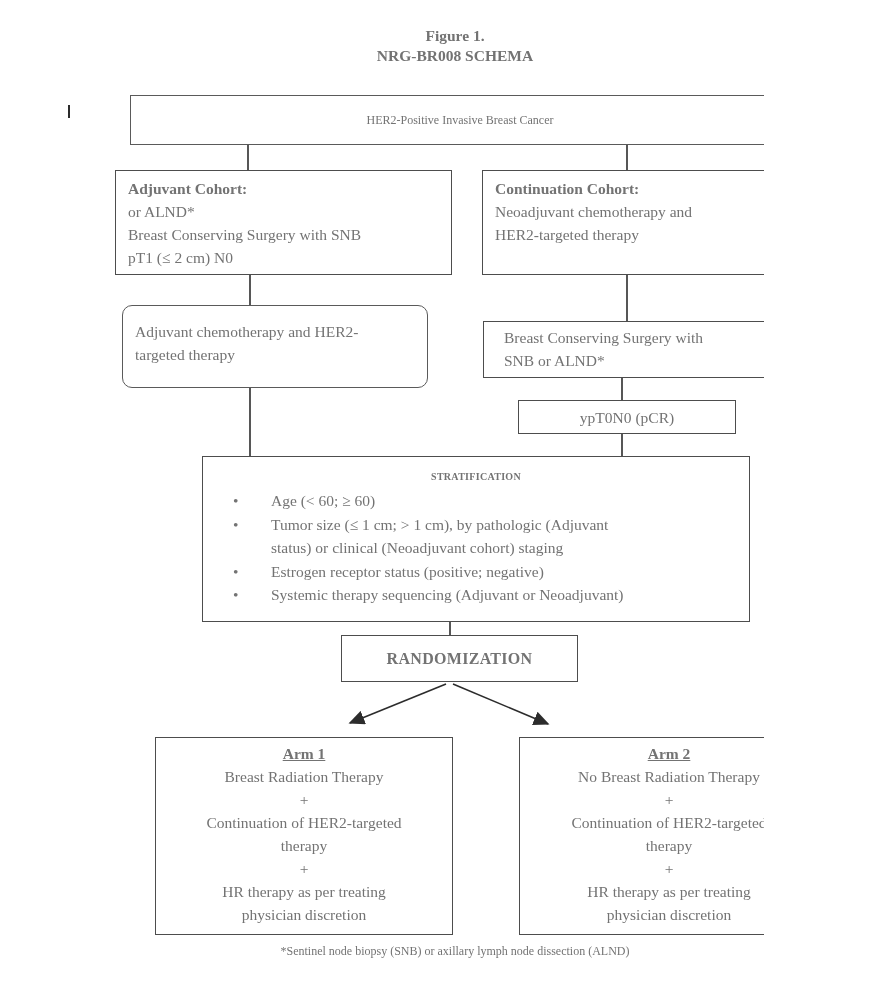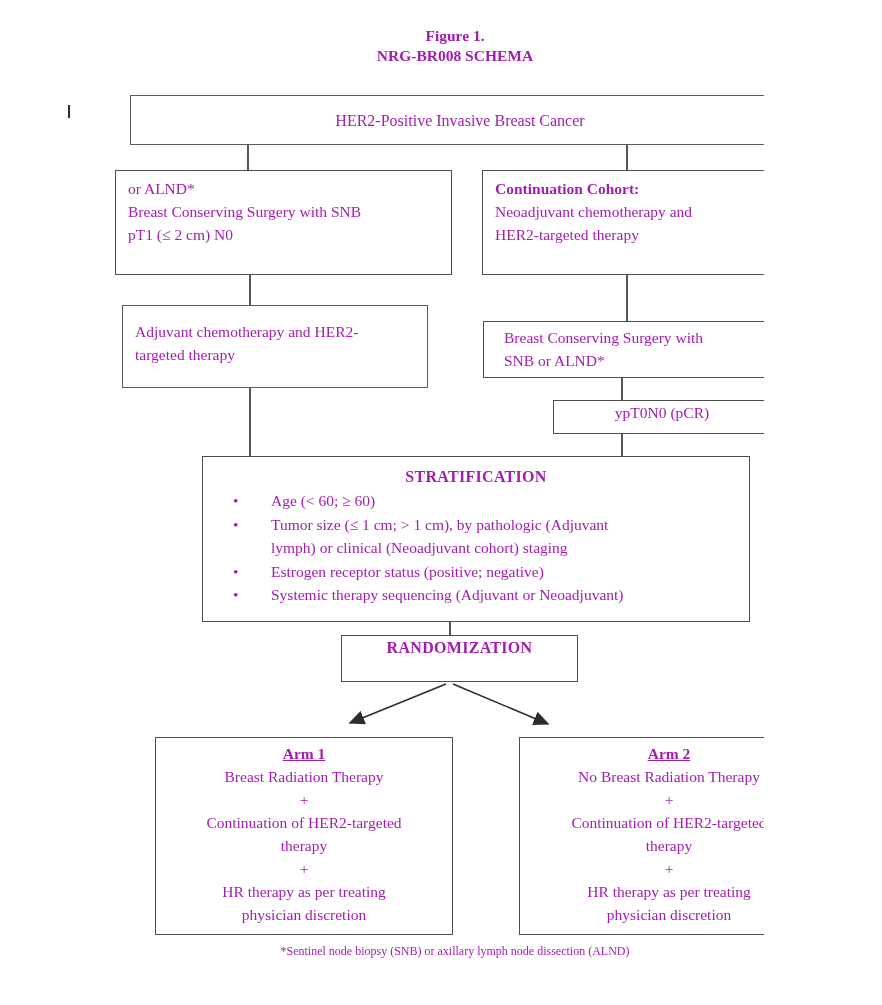--- a/index.html
+++ b/index.html
@@ -1,53 +1,53 @@
 <!DOCTYPE html>
 <html><head>
 <meta charset="utf-8">
 <style>
   html,body{margin:0;padding:0;background:#ffffff;}
   .canvas{
     position:relative;
     width:764px;height:1005px;
     background:#ffffff;
     font-family:"Liberation Serif","DejaVu Serif",serif;
-    color:#a21caf;
+    color:#737373;
     overflow:hidden;
   }
   .title-block{
     position:absolute;left:28px;top:26px;width:854px;
     text-align:center;font-weight:bold;font-size:15.5px;line-height:20px;
   }
   .cursor-artifact{
     position:absolute;left:68px;top:105px;width:2px;height:13px;background:#2b2b2b;
   }
   .fbox{
     position:absolute;box-sizing:border-box;
     border:1.5px solid #4d4d4d;background:#ffffff;
     font-size:15.5px;line-height:23px;
   }
   .box-root{
     left:130px;top:95px;width:660px;height:50px;
-    display:flex;align-items:center;justify-content:center;font-size:16px;
+    display:flex;align-items:center;justify-content:center;font-size:12px;
     border-color:#5a5a5a;
   }
   .box-adjuvant{left:115px;top:170px;width:337px;height:105px;padding:6px 12px;}
   .box-neoadjuvant{left:482px;top:170px;width:306px;height:105px;padding:6px 12px;}
-  .box-chemo{left:122px;top:305px;width:306px;height:83px;padding:14px 12px 0 12px;border-color:#5a5a5a;}
+  .box-chemo{left:122px;top:305px;width:306px;height:83px;padding:14px 12px 0 12px;border-color:#5a5a5a;border-radius:10px;}
   .box-bcs{left:483px;top:321px;width:299px;height:57px;padding:4px 20px;}
-  .box-pcr{left:518px;top:400px;width:218px;height:34px;display:flex;justify-content:center;margin-left:35px;}
+  .box-pcr{left:518px;top:400px;width:218px;height:34px;display:flex;align-items:center;justify-content:center;}
   .box-strat{left:202px;top:456px;width:548px;height:166px;padding-top:8px;}
-  .strat-heading{text-align:center;font-weight:bold;font-size:16px;letter-spacing:.3px;line-height:24px;}
+  .strat-heading{text-align:center;font-weight:bold;font-size:10px;letter-spacing:.3px;line-height:24px;}
   .bullet-row{display:flex;padding-left:30px;line-height:23.5px;}
   .bullet-marker{width:38px;flex:0 0 38px;}
   .bullet-text{flex:1;padding-right:8px;}
   .box-rand{
     left:341px;top:635px;width:237px;height:47px;
-    display:flex;align-items:flex-start;justify-content:center;
+    display:flex;align-items:center;justify-content:center;
     font-weight:bold;font-size:16px;letter-spacing:.3px;
   }
   .box-arm{top:737px;width:298px;height:198px;text-align:center;padding-top:4px;margin-left:19px;}
   .box-arm1{left:136px;}
   .box-arm2{left:500px;width:300px;}
   .arm-heading{font-weight:bold;text-decoration:underline;}
   .footnote{
     position:absolute;left:28px;top:944px;width:854px;
     text-align:center;font-size:12px;
   }
@@ -84,20 +84,21 @@
       <line x1="446" y1="684" x2="350" y2="723" marker-end="url(#arrowhead)"></line>
       <line x1="453" y1="684" x2="548" y2="724" marker-end="url(#arrowhead)"></line>
     </g>
   </svg>
 
   <div class="fbox box-root">
     <span>HER2-Positive Invasive Breast Cancer</span>
   </div>
 
   <div class="fbox box-adjuvant">
+    <div class="bold">Adjuvant Cohort:</div>
     <div>or ALND*</div>
     <div>Breast Conserving Surgery with SNB</div>
     <div>pT1 (≤ 2 cm) N0</div>
   </div>
 
   <div class="fbox box-neoadjuvant">
     <div class="bold">Continuation Cohort:</div>
     <div>Neoadjuvant chemotherapy and</div>
     <div>HER2-targeted therapy</div>
   </div>
@@ -119,21 +120,21 @@
   <div class="fbox box-strat">
     <div class="strat-heading">STRATIFICATION</div>
     <div class="bullet-row">
       <span class="bullet-marker">•</span>
       <span class="bullet-text">Age (&lt; 60; ≥ 60)</span>
     </div>
     <div class="bullet-row">
       <span class="bullet-marker">•</span>
       <span class="bullet-text">
         <div>Tumor size (≤ 1 cm; &gt; 1 cm), by pathologic (Adjuvant</div>
-        <div>lymph) or clinical (Neoadjuvant cohort) staging</div>
+        <div>status) or clinical (Neoadjuvant cohort) staging</div>
       </span>
     </div>
     <div class="bullet-row">
       <span class="bullet-marker">•</span>
       <span class="bullet-text">Estrogen receptor status (positive; negative)</span>
     </div>
     <div class="bullet-row">
       <span class="bullet-marker">•</span>
       <span class="bullet-text">Systemic therapy sequencing (Adjuvant or Neoadjuvant)</span>
     </div>

